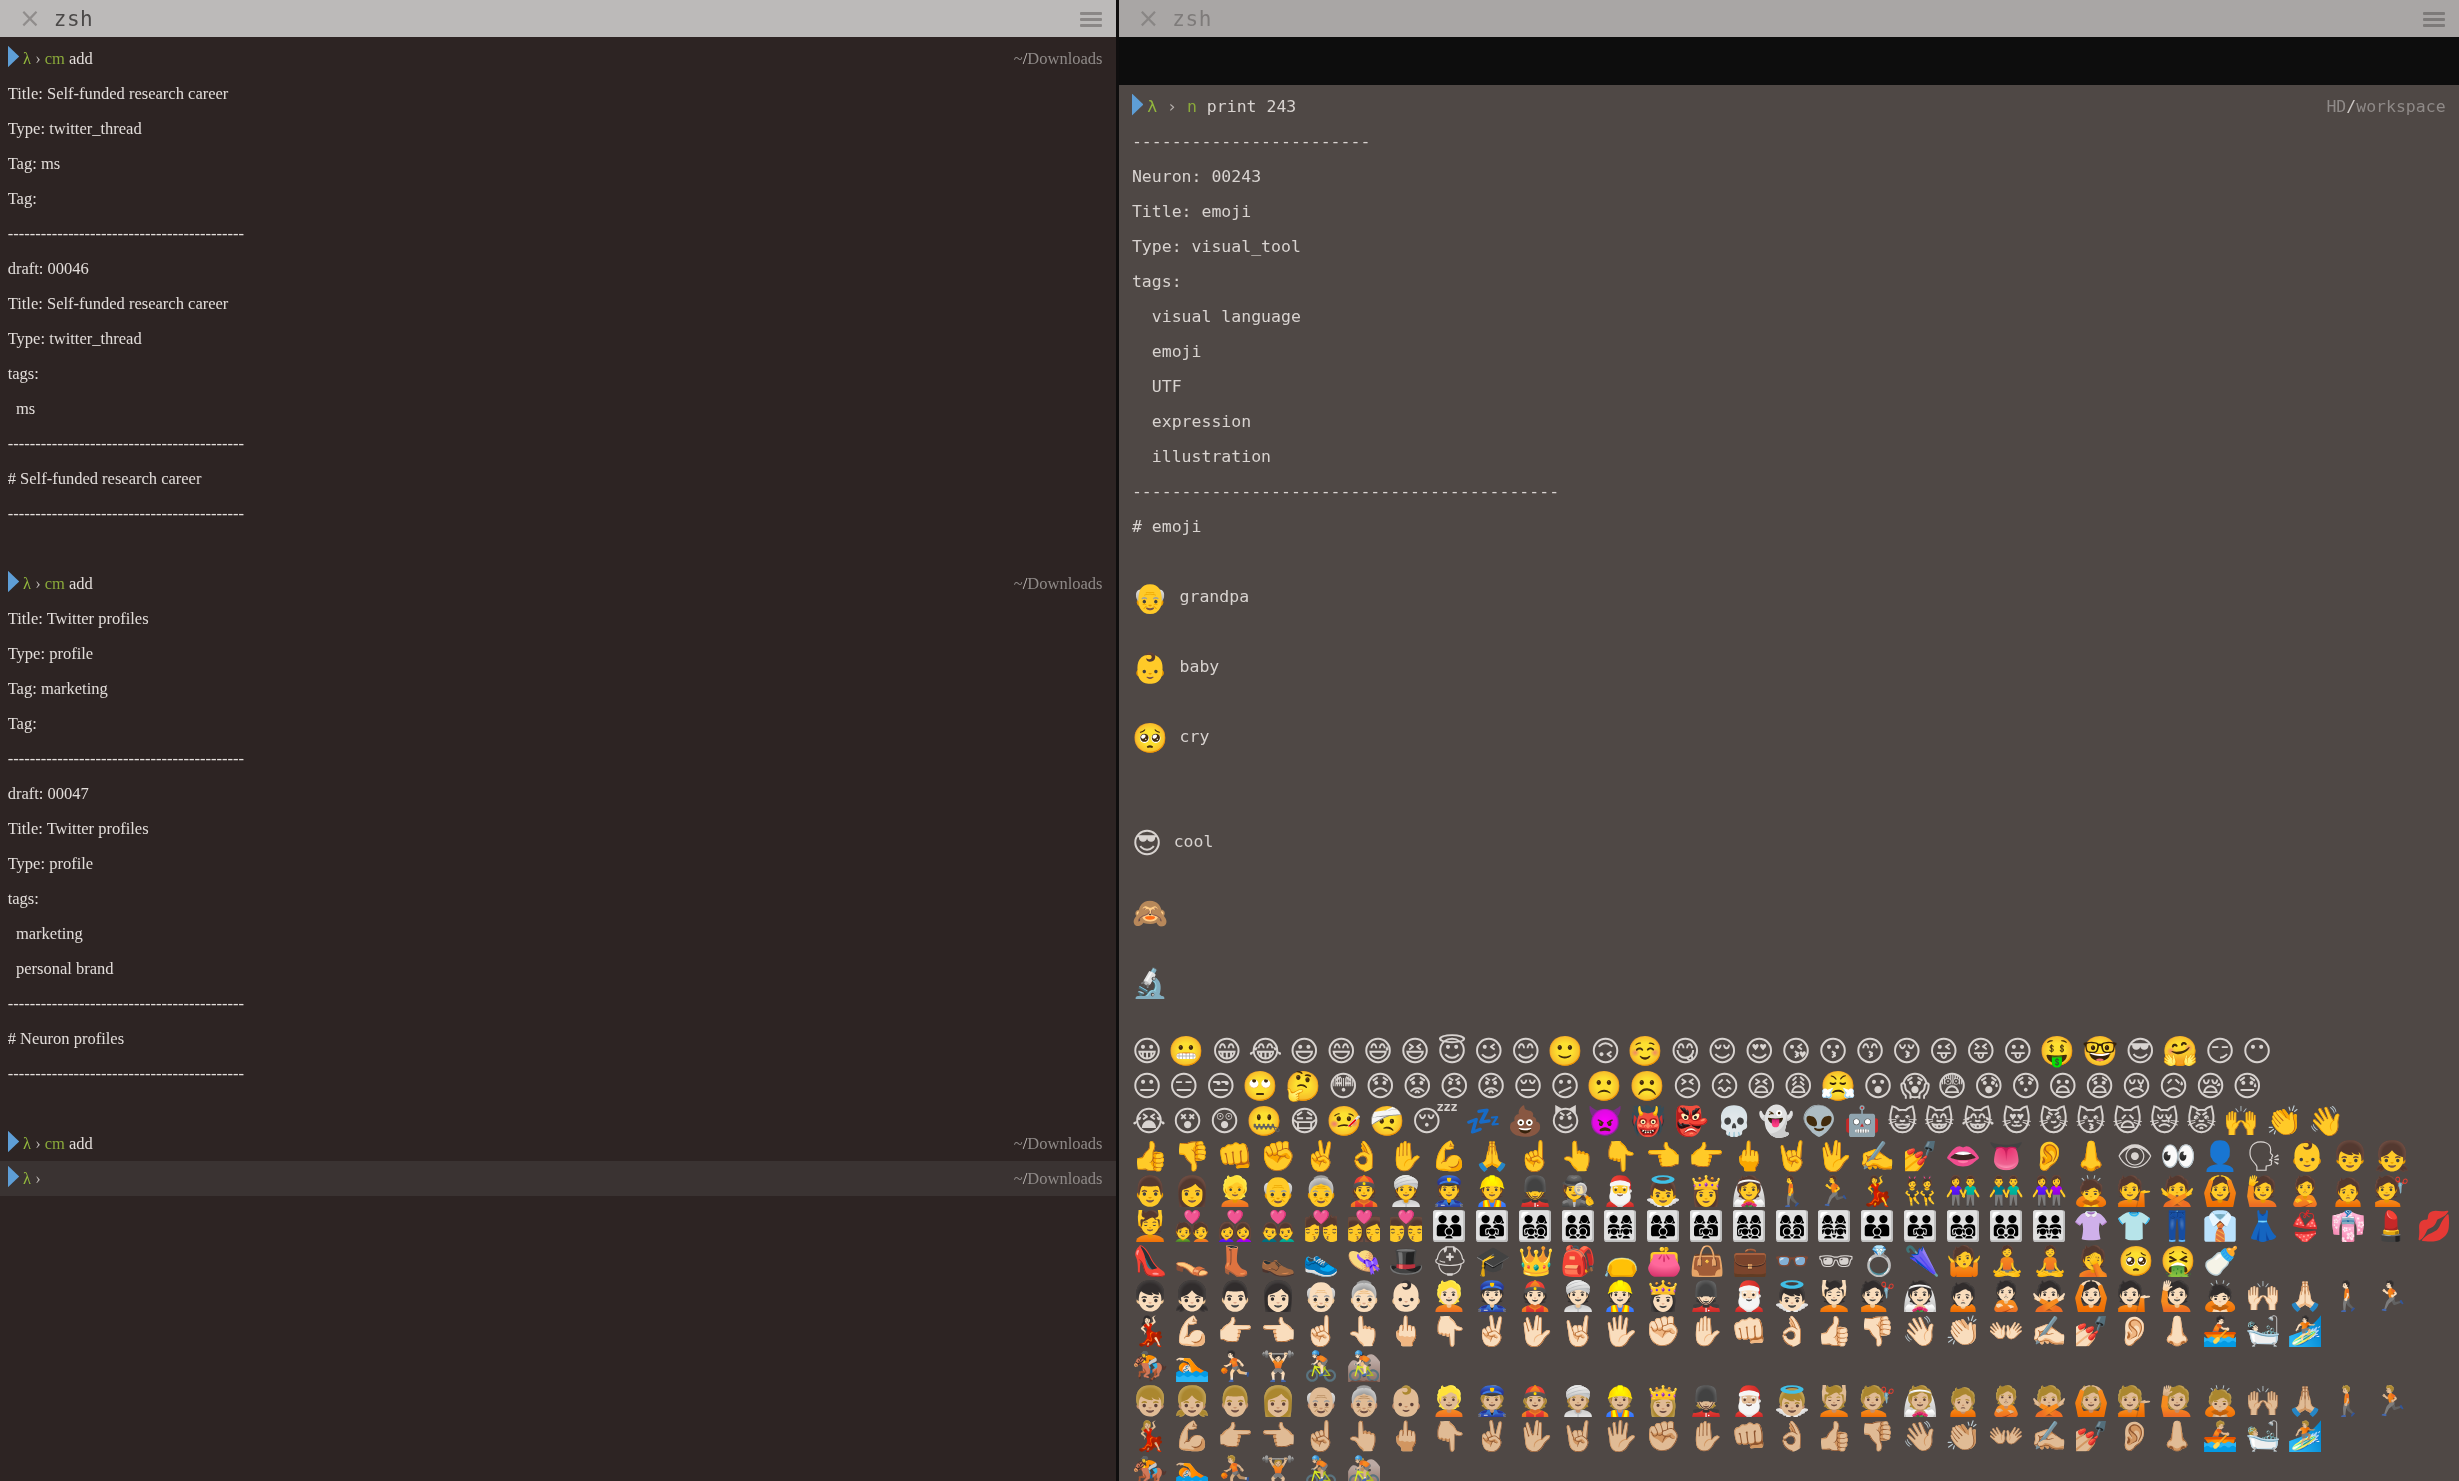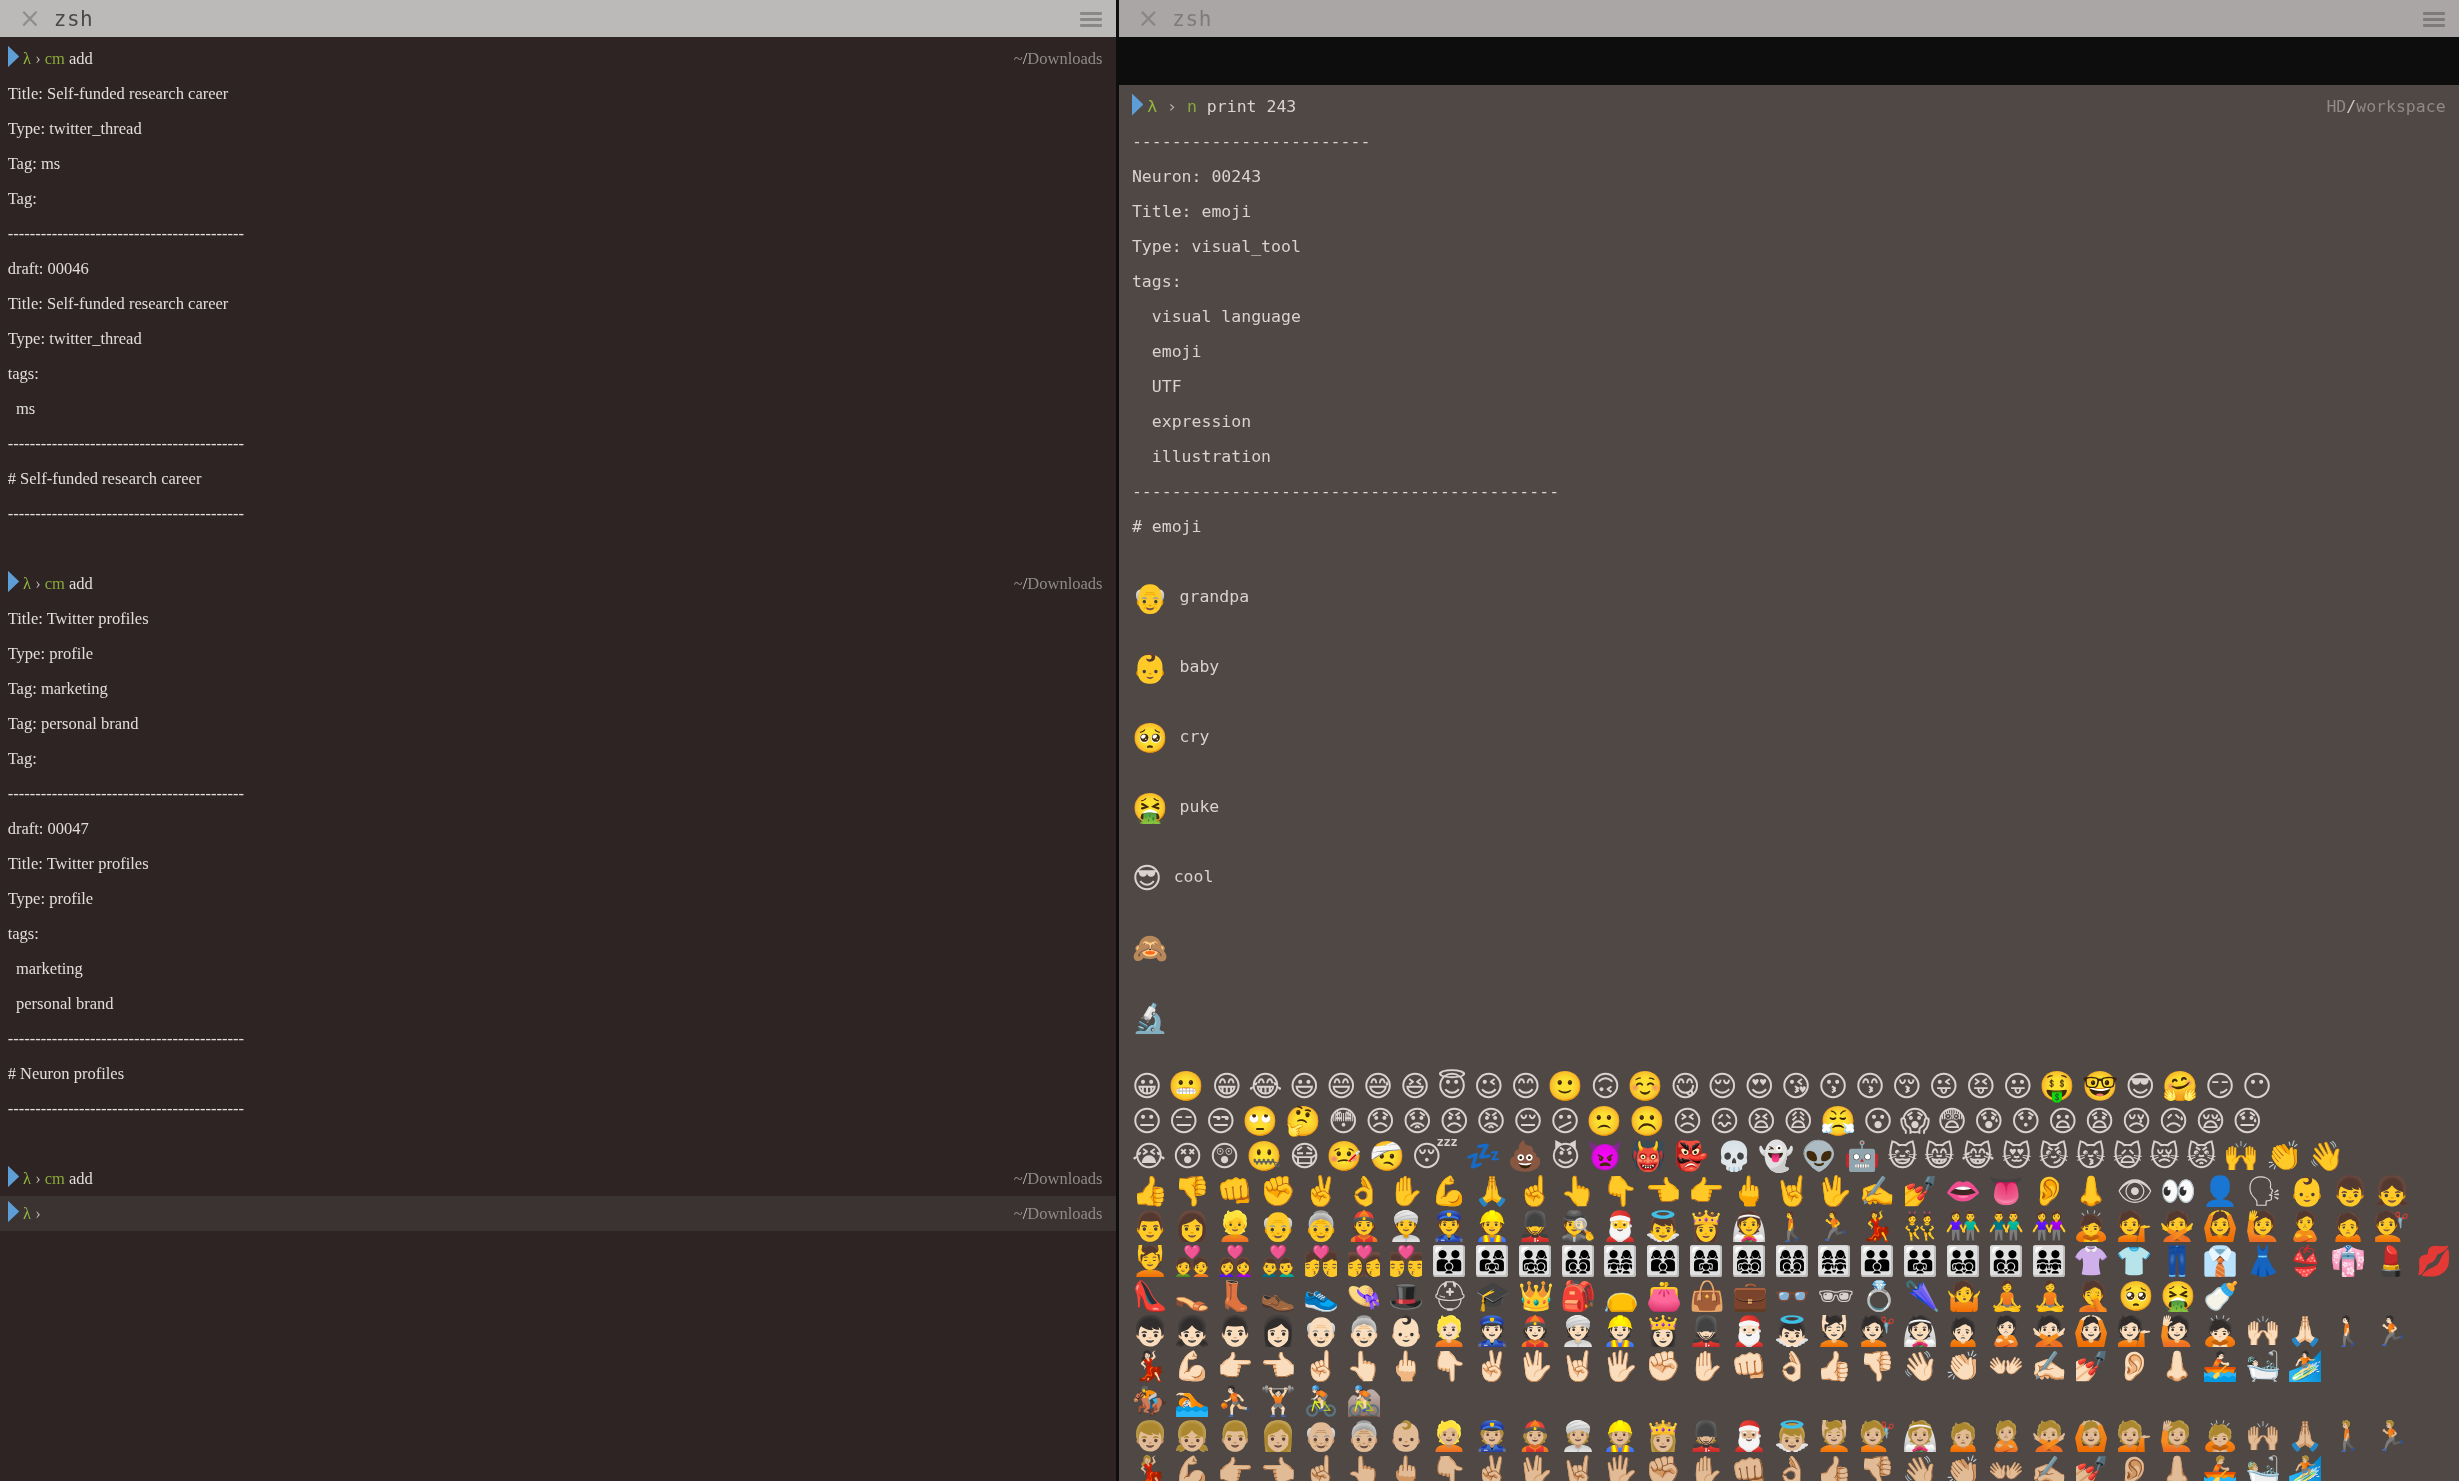--- a/index.html
+++ b/index.html
@@ -94,21 +94,20 @@
         <div class="line">tags:</div>
         <div class="line">  ms</div>
         <div class="line">-------------------------------------------</div>
         <div class="line"># Self-funded research career</div>
         <div class="line">-------------------------------------------</div>
         <div class="line"> </div>
         <div class="line"><span class="tri"></span><span class="lam">λ </span><span class="chev">› </span><span class="seg-green">cm</span><span class="seg-fg"> add</span><span class="cwd">~<span class="sl">/</span>Downloads</span></div>
         <div class="line">Title: Twitter profiles</div>
         <div class="line">Type: profile</div>
         <div class="line">Tag: marketing</div>
-        <div class="line">Tag: personal brand</div>
         <div class="line">Tag:</div>
         <div class="line">-------------------------------------------</div>
         <div class="line">draft: 00047</div>
         <div class="line">Title: Twitter profiles</div>
         <div class="line">Type: profile</div>
         <div class="line">tags:</div>
         <div class="line">  marketing</div>
         <div class="line">  personal brand</div>
         <div class="line">-------------------------------------------</div>
         <div class="line"># Neuron profiles</div>
@@ -145,21 +144,20 @@
         <div class="line">  illustration</div>
         <div class="line">-------------------------------------------</div>
         <div class="line"># emoji</div>
         <div class="line"> </div>
         <div class="line emoji-label"><span class="em">👴</span><span>grandpa</span></div>
         <div class="line"> </div>
         <div class="line emoji-label"><span class="em">👶</span><span>baby</span></div>
         <div class="line"> </div>
         <div class="line emoji-label"><span class="em">🥺</span><span>cry</span></div>
         <div class="line"> </div>
-        <div class="line emoji-label"><span class="em">🤮</span><span>puke</span></div>
         <div class="line"> </div>
         <div class="line emoji-label"><span class="em">😎</span><span>cool</span></div>
         <div class="line"> </div>
         <div class="line emoji-label"><span class="em">🙈</span><span></span></div>
         <div class="line"> </div>
         <div class="line emoji-label"><span class="em">🔬</span><span></span></div>
         <div class="line"> </div>
         <div class="line emoji-row">😀😬😁😂😃😄😅😆😇😉😊🙂🙃☺️😋😌😍😘😗😙😚😜😝😛🤑🤓😎🤗😏😶</div>
         <div class="line emoji-row">😐😑😒🙄🤔😳😞😟😠😡😔😕🙁☹️😣😖😫😩😤😮😱😨😰😯😦😧😢😥😪😓</div>
         <div class="line emoji-row">😭😵😲🤐😷🤒🤕😴💤💩😈👿👹👺💀👻👽🤖😺😸😹😻😼😽🙀😿😾🙌👏👋</div>

